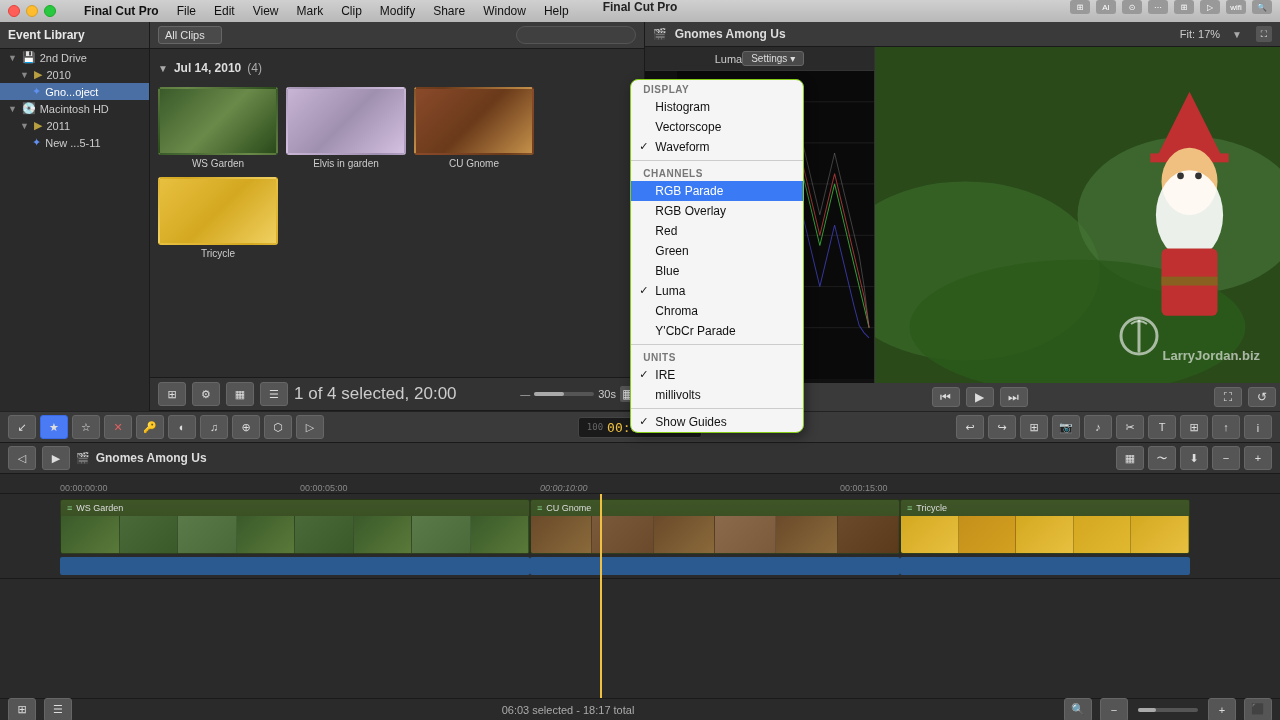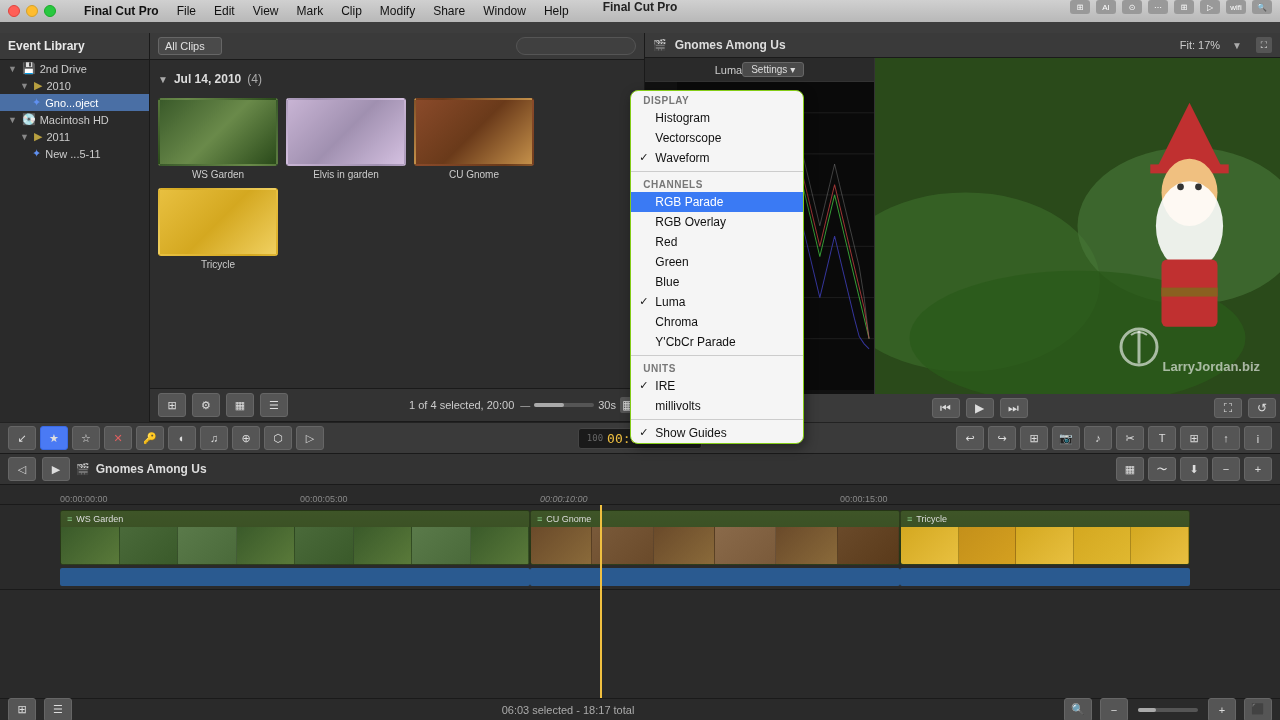--- a/index.html
+++ b/index.html
@@ -75,21 +75,20 @@
       display: flex;
       flex-direction: column;
       background: #3d3d3d;
     }
 
     
     #top-section {
       display: flex;
       height: 390px;
       border-bottom: 1px solid #222;
-      margin-top: 11px;
     }
 
     
     #sidebar {
       width: 150px;
       background: #2a2a2a;
       border-right: 1px solid #1a1a1a;
       display: flex;
       flex-direction: column;
     }
@@ -317,22 +316,22 @@
     #browser-bottom-toolbar {
       display: flex;
       align-items: center;
       padding: 3px 8px;
       background: #3a3a3a;
       border-bottom: 1px solid #1a1a1a;
       gap: 6px;
     }
     .bottom-clip-info {
       flex: 1;
-      text-align: right;
-      font-size: 11px;
+      text-align: left;
+      font-size: 17px;
       color: #ccc;
     }
     #timeline-header {
       display: flex;
       align-items: center;
       padding: 3px 8px;
       background: #333;
       border-bottom: 1px solid #1a1a1a;
       gap: 6px;
     }

